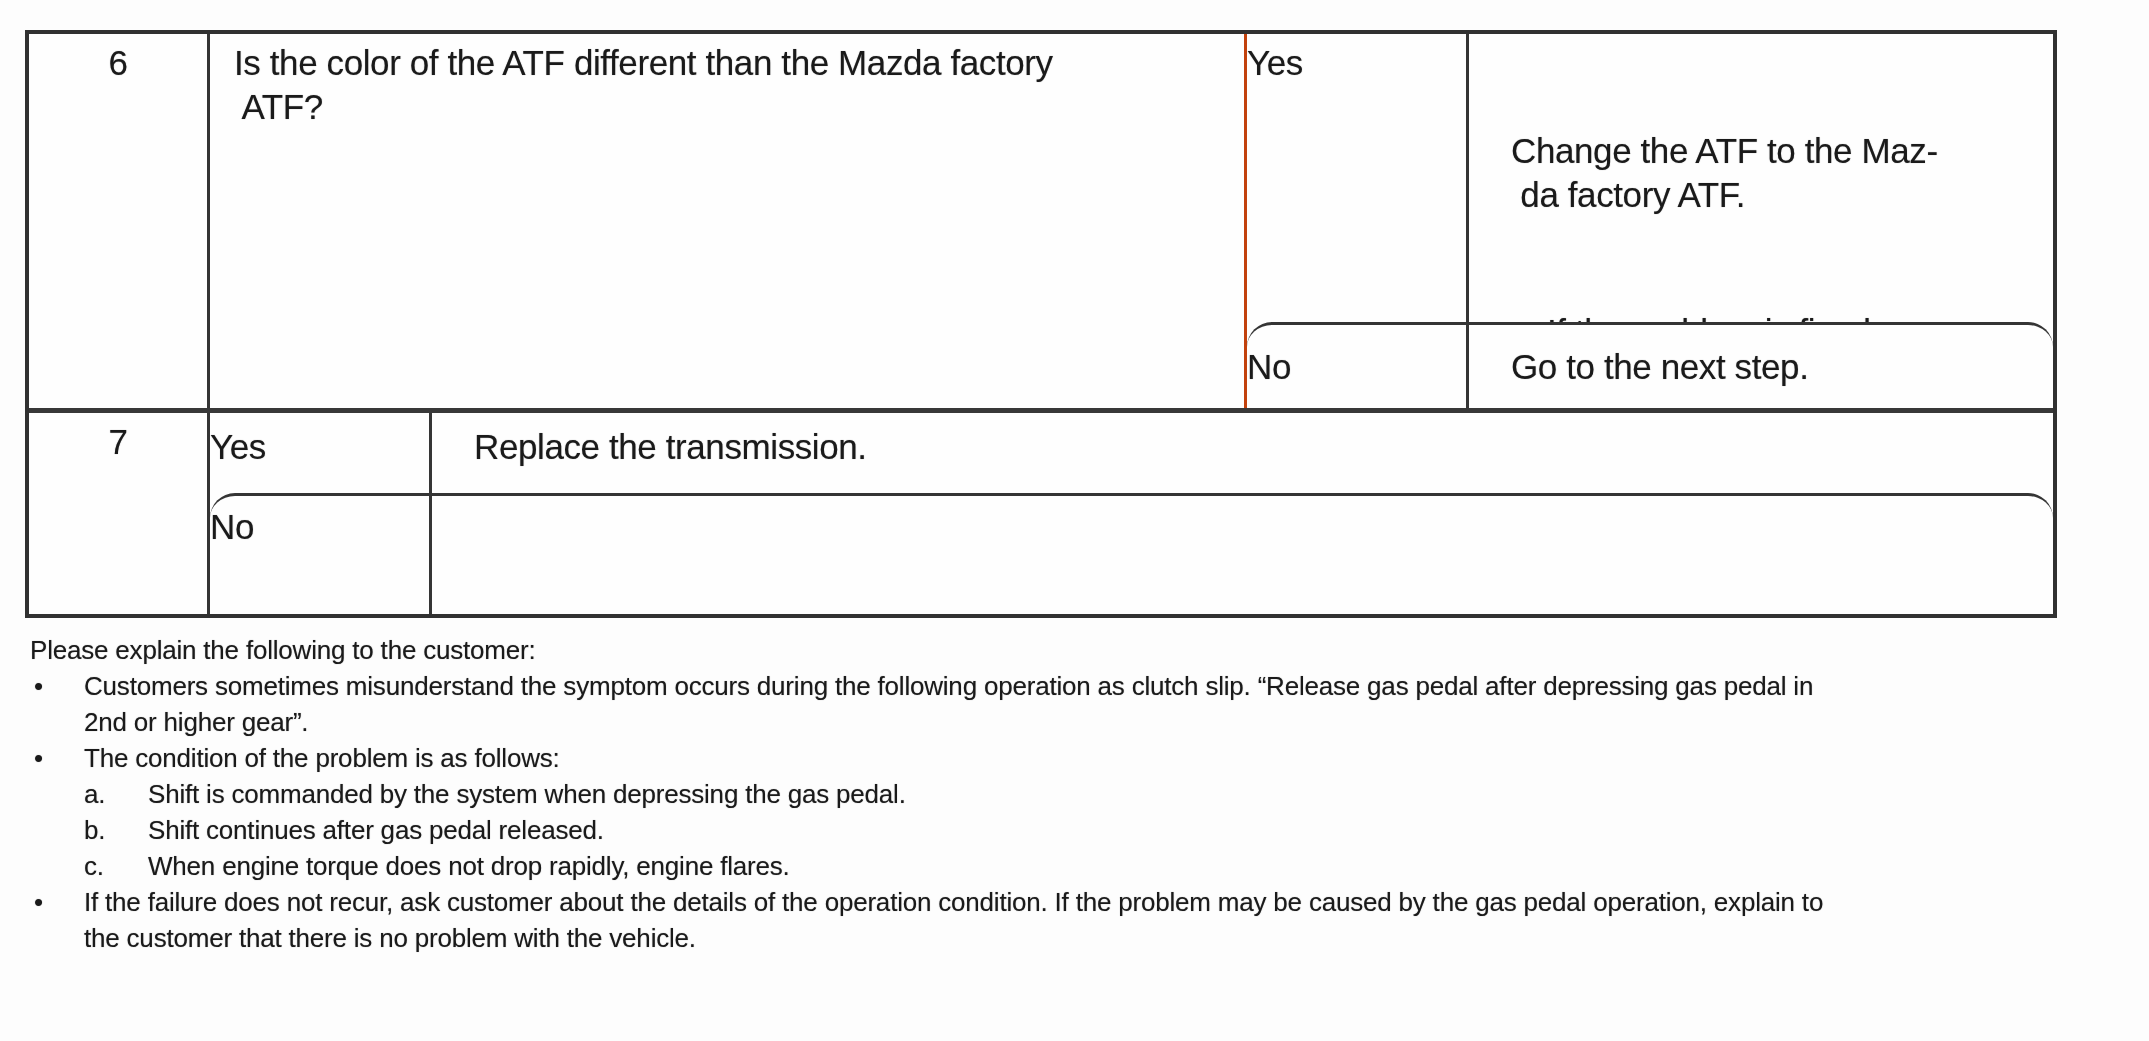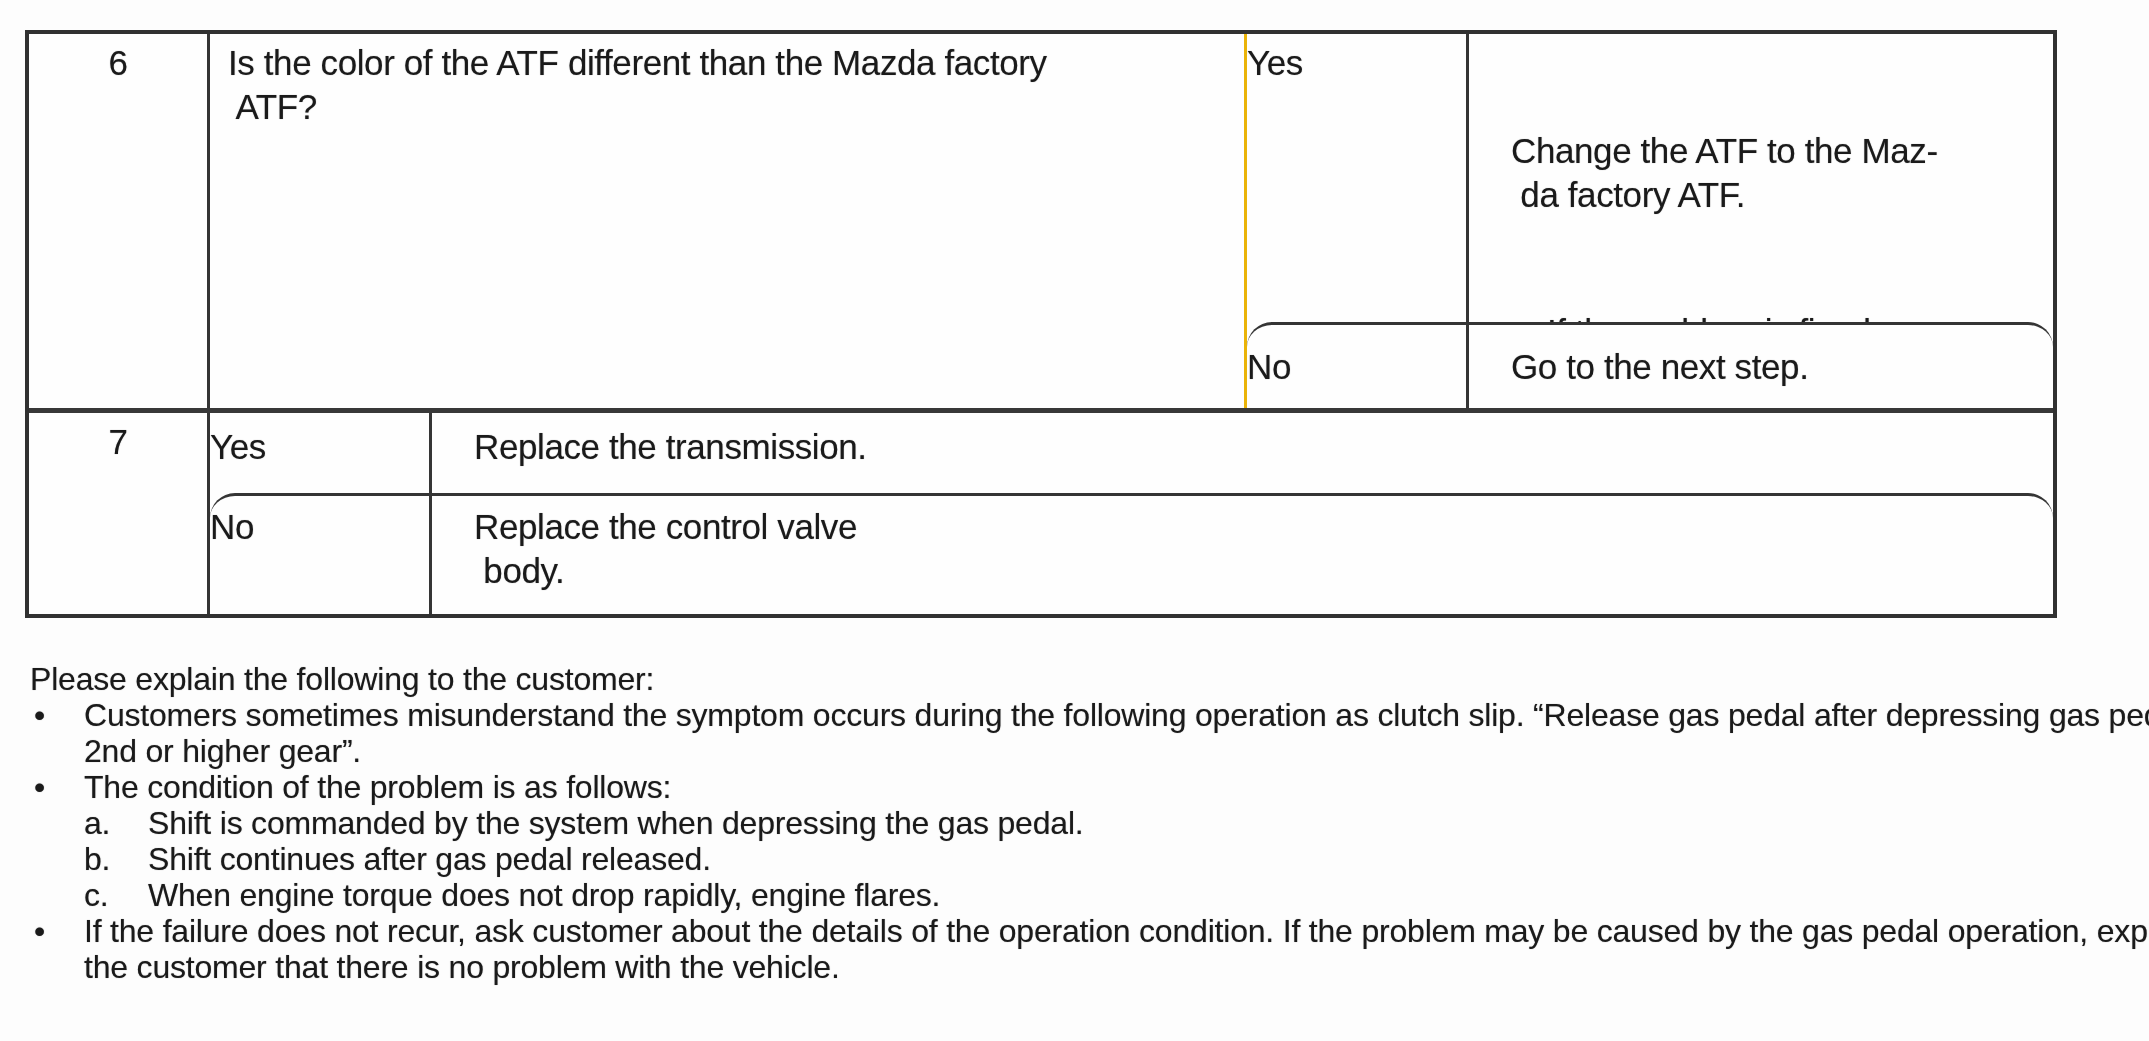--- a/index.html
+++ b/index.html
@@ -25,22 +25,22 @@
   }
   .t-row { display:flex; min-height:0; }
   .t-row.row-6 { height:379px; border-bottom:5px solid #383838; }
   .t-row.row-7 { flex:1; }
 
   .cell-step {
     flex:0 0 181px; border-right:3px solid #353535;
     text-align:center; padding-top:7px;
   }
   .cell-question {
-    flex:0 0 1037px; border-right:3px solid #eab308;
-    padding:7px 6px 0 18px;
+    flex:0 0 1037px; border-right:3px solid #c2410c;
+    padding:7px 6px 0 24px;
     white-space:pre; overflow:hidden;
   }
   .outcomes { flex:1; display:flex; flex-direction:column; min-width:0; }
   .outcome { display:flex; min-height:0; }
   .outcome + .outcome { border-top:3px solid #353535;border-radius:25px; }
 
   .row-6 .outcome-yes { flex:0 0 288px; }
   .row-6 .outcome-no  { flex:1; }
   .row-7 .outcome-yes { flex:0 0 80px; }
   .row-7 .outcome-no  { flex:1; }
@@ -57,22 +57,22 @@
   .row-7 .outcome-no  .cell-answer, .row-7 .outcome-no  .cell-action { padding-top:9px; }
   
   .vcenter { padding-top:0; display:flex; flex-direction:column; justify-content:center; }
 
   .dash-item { display:flex; margin-left:-9px; margin-top:5px; }
   .dash-marker { flex:0 0 45px; }
   .dash-text { white-space:pre; }
 
   
   #notes {
-    position:absolute; left:30px; top:661px; width:2110px;
-    font-size:32px; line-height:36px; letter-spacing:-0.2px;
+    position:absolute; left:30px; top:632px; width:2110px;
+    font-size:26px; line-height:36px; letter-spacing:-0.2px;
   }
   .n-item { display:flex; }
   .n-bullet { flex:0 0 54px; padding-left:4px; }
   .n-body { flex:1; min-width:0; }
   .n-text { white-space:pre; }
   .l-item { display:flex; }
   .l-marker { flex:0 0 64px; }
 </style>
 </head>
 <body>
@@ -106,22 +106,20 @@
 
   <div class="t-row row-7">
     <div class="cell-step">7</div>
     <div class="outcomes">
       <div class="outcome outcome-yes">
         <div class="cell-answer">Yes</div>
         <div class="cell-action">Replace the transmission.</div>
       </div>
       <div class="outcome outcome-no">
         <div class="cell-answer">No</div>
-        <div class="cell-action">Replace the control valve
- body.</div>
       </div>
     </div>
   </div>
 </div>
 
 <div id="notes" class="scan">
   <div class="note-intro">Please explain the following to the customer:</div>
 
   <div class="n-item">
     <span class="n-bullet">•</span>

